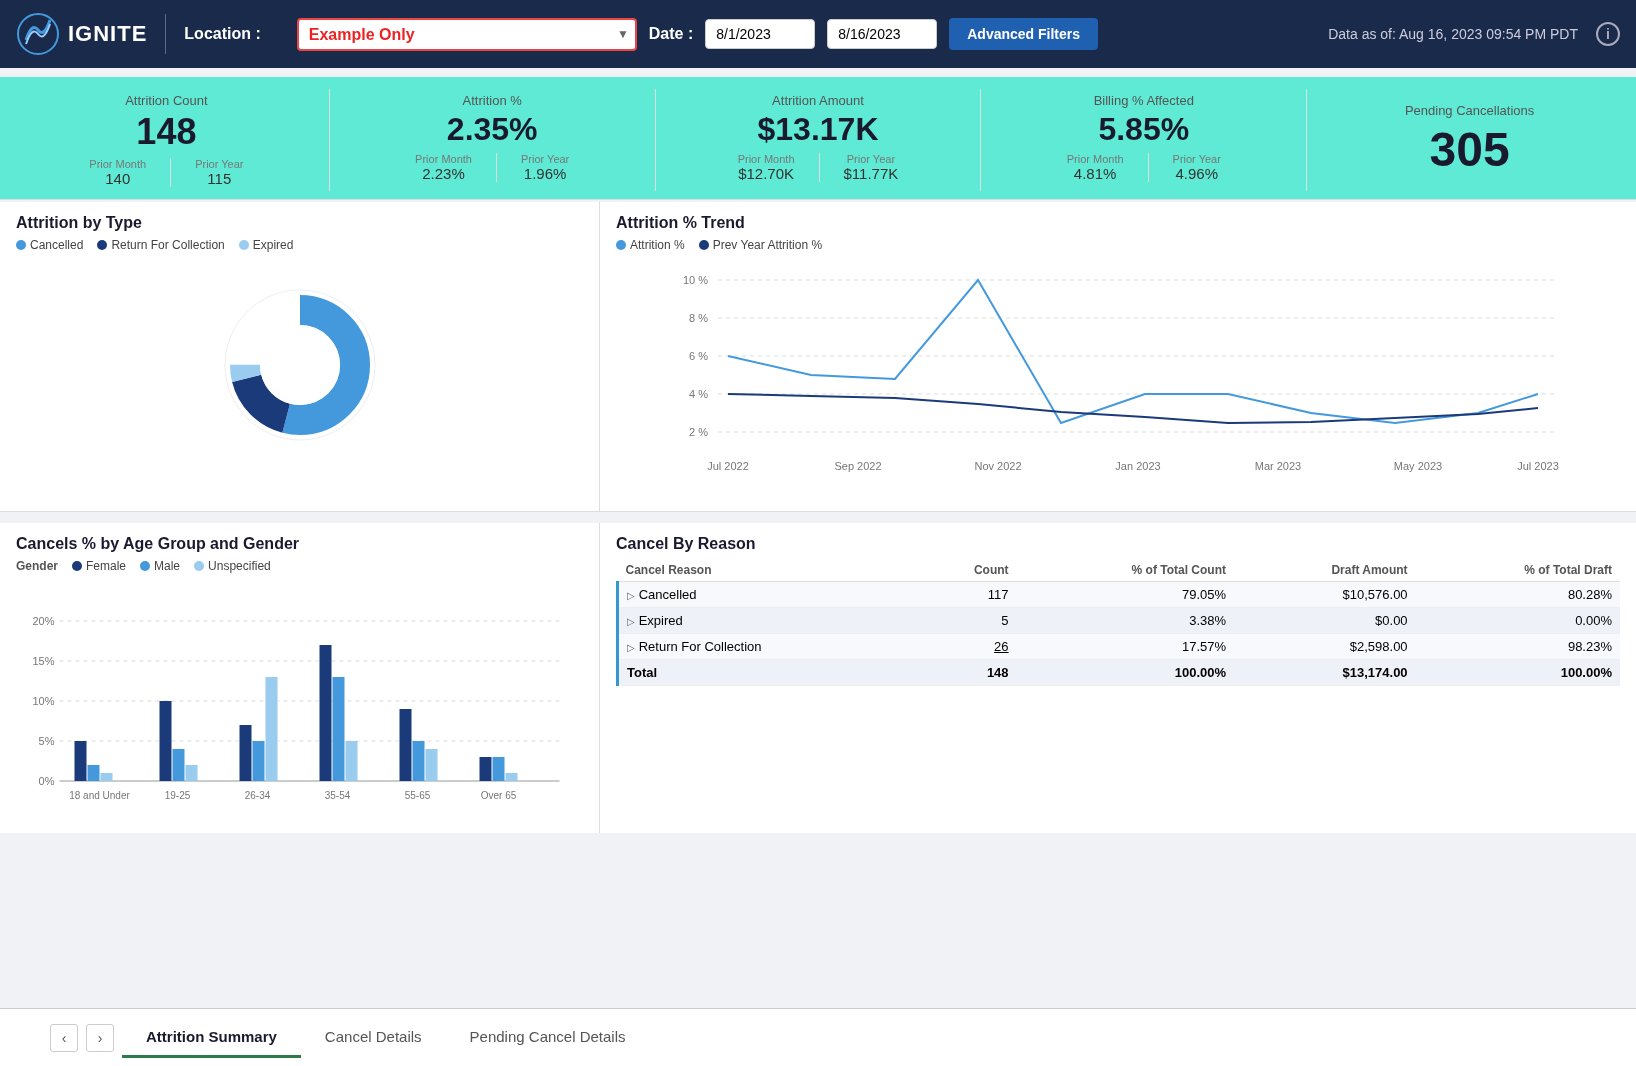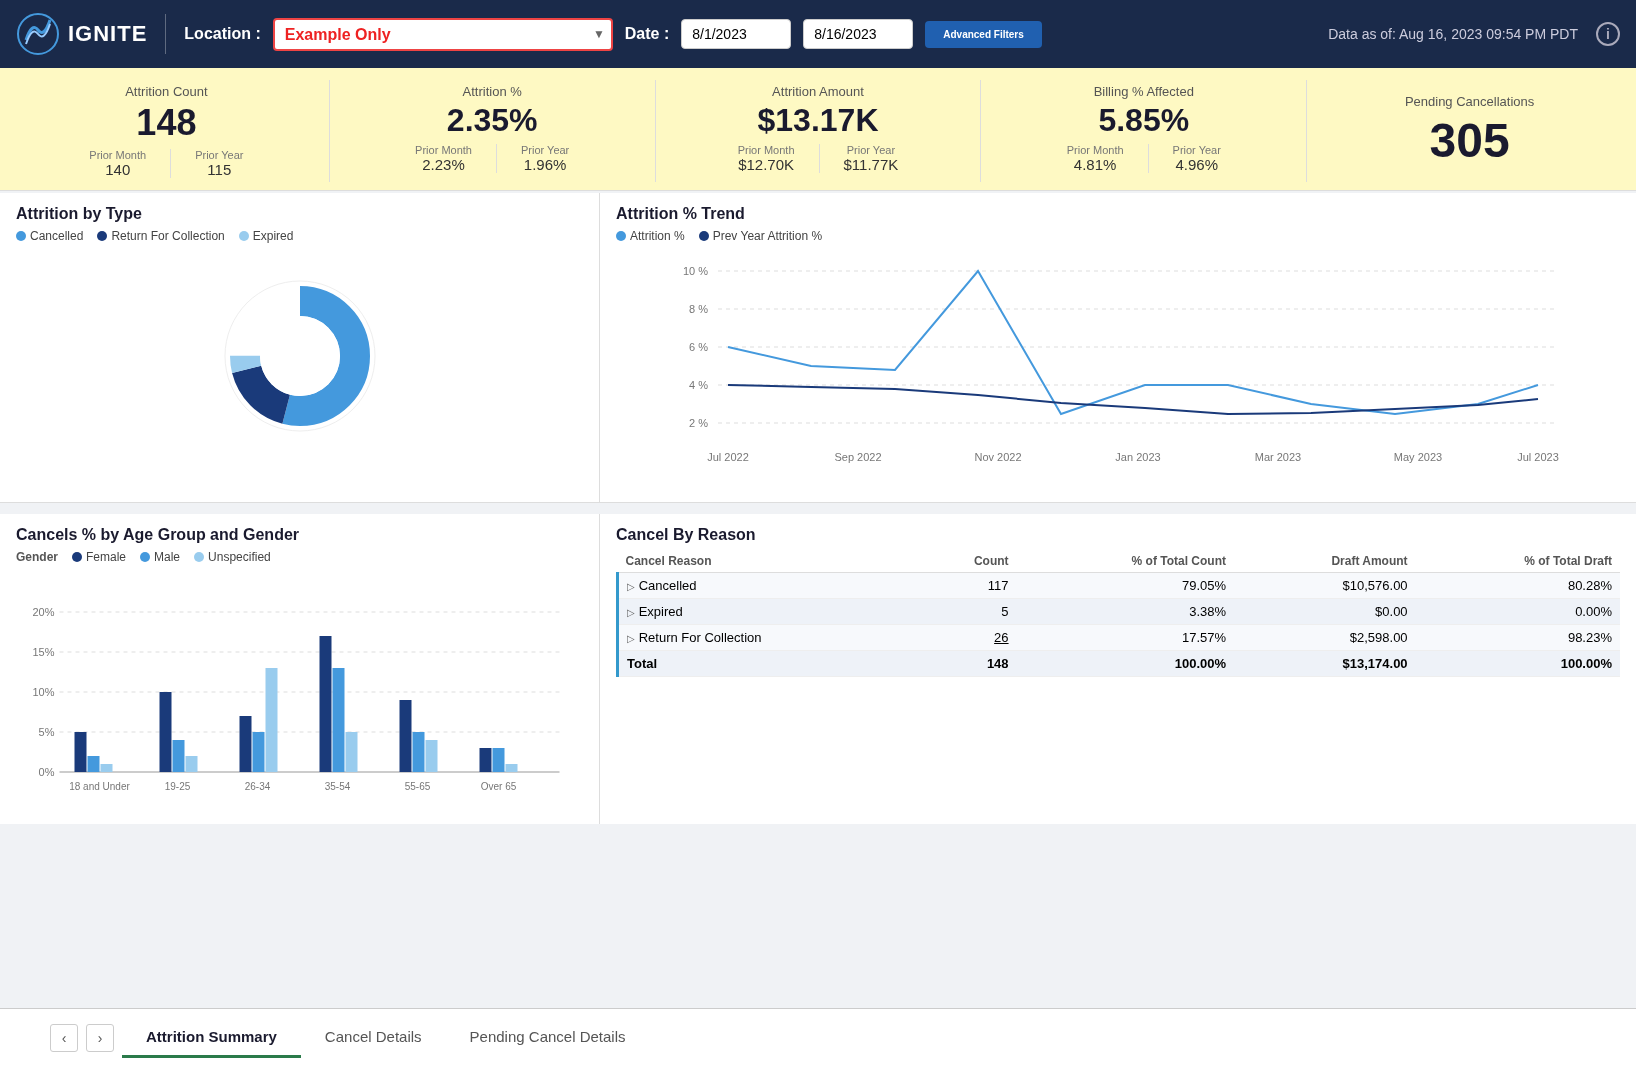--- a/index.html
+++ b/index.html
@@ -24,55 +24,56 @@
       border: 2px solid #e44;
       border-radius: 4px;
       padding: 6px 32px 6px 10px;
       font-size: 16px;
       font-weight: bold;
       color: #e22;
       min-width: 340px;
       appearance: none;
       cursor: pointer;
     }
-    .select-wrapper { position: relative; }
+    .select-wrapper { position: relative; margin-left: 24px; }
     .select-arrow { position: absolute; right: 8px; top: 50%; transform: translateY(-50%); color: #666; font-size: 12px; pointer-events: none; }
     .date-label { color: white; font-size: 16px; font-weight: 600; }
     .date-input {
       background: white;
       border: 1px solid #ccc;
       border-radius: 4px;
       padding: 6px 10px;
       font-size: 14px;
       width: 110px;
     }
     .adv-filters-btn {
       background: #2060b0;
       color: white;
       border: none;
       border-radius: 4px;
       padding: 8px 18px;
-      font-size: 10px;
+      font-size: 14px;
       font-weight: 600;
       cursor: pointer;
     }
     .data-as-of { color: #ccd; font-size: 14px; margin-left: auto; }
     .info-icon {
       width: 24px; height: 24px; border-radius: 50%;
       border: 2px solid #aab; color: #aab;
       display: flex; align-items: center; justify-content: center;
       font-size: 14px; font-weight: bold; cursor: pointer; margin-left: 6px;
     }
 
     
     .kpi-row {
       display: flex;
-      background: #fef9c3;
+      background: #5eead4;
       border-bottom: 1px solid #ddd;
       padding: 12px 4px 8px;
+      margin-top: 9px;
     }
     .kpi-card {
       flex: 1;
       text-align: center;
       border-right: 1px solid #ddd;
       padding: 4px 16px;
     }
     .kpi-card:last-child { border-right: none; }
     .kpi-title { font-size: 13px; color: #555; margin-bottom: 4px; }
     .kpi-main { font-size: 36px; font-weight: bold; color: #1a1a2e; line-height: 1.1; }

